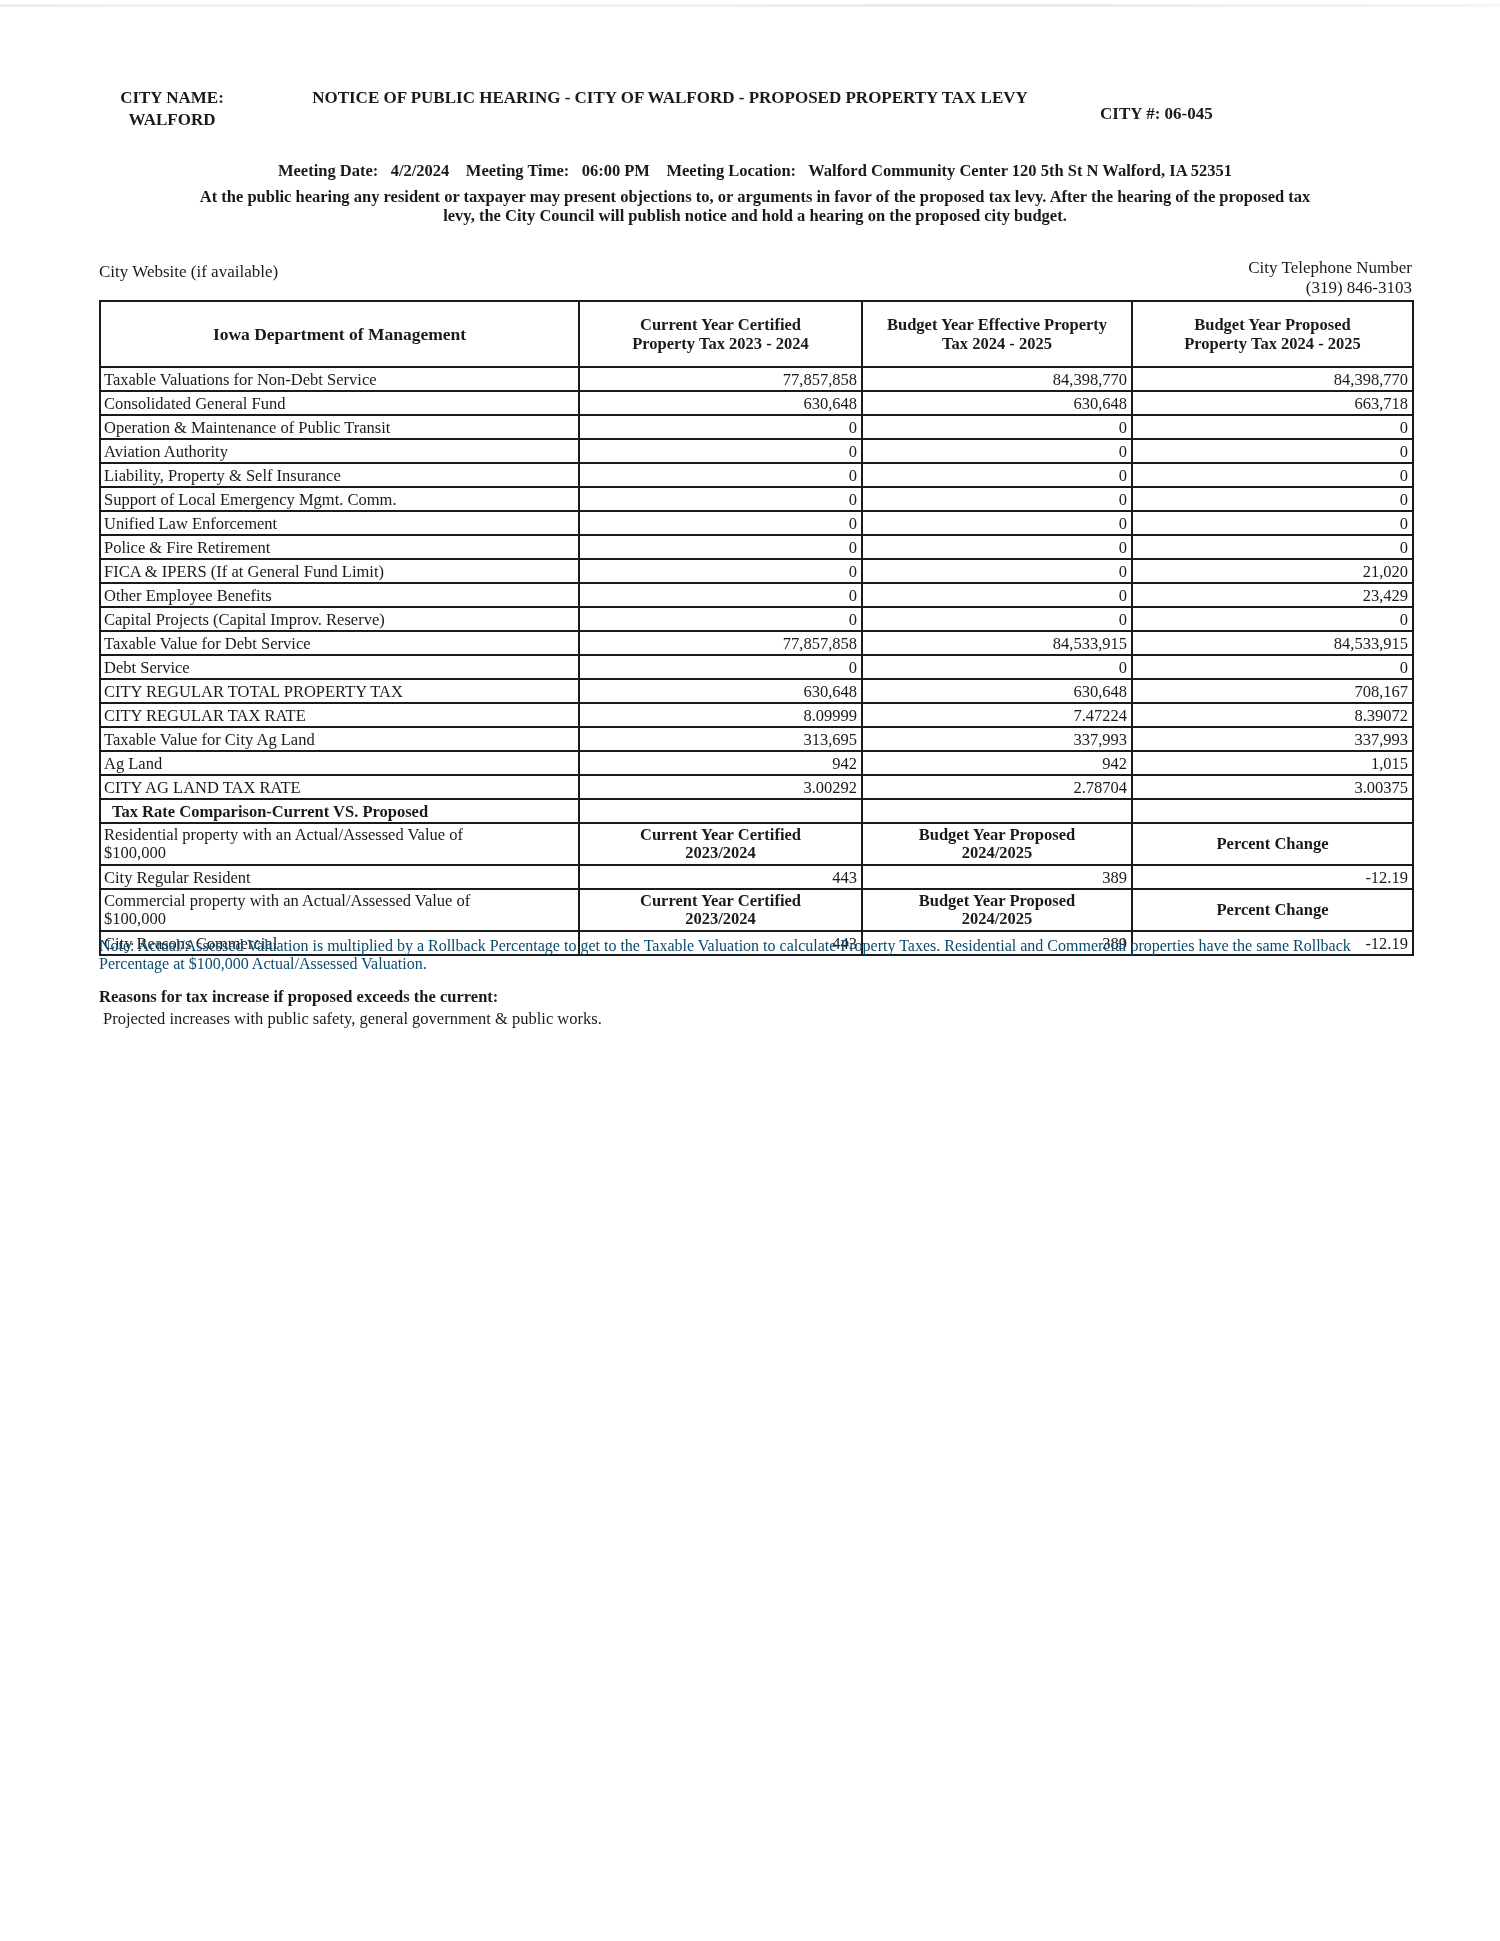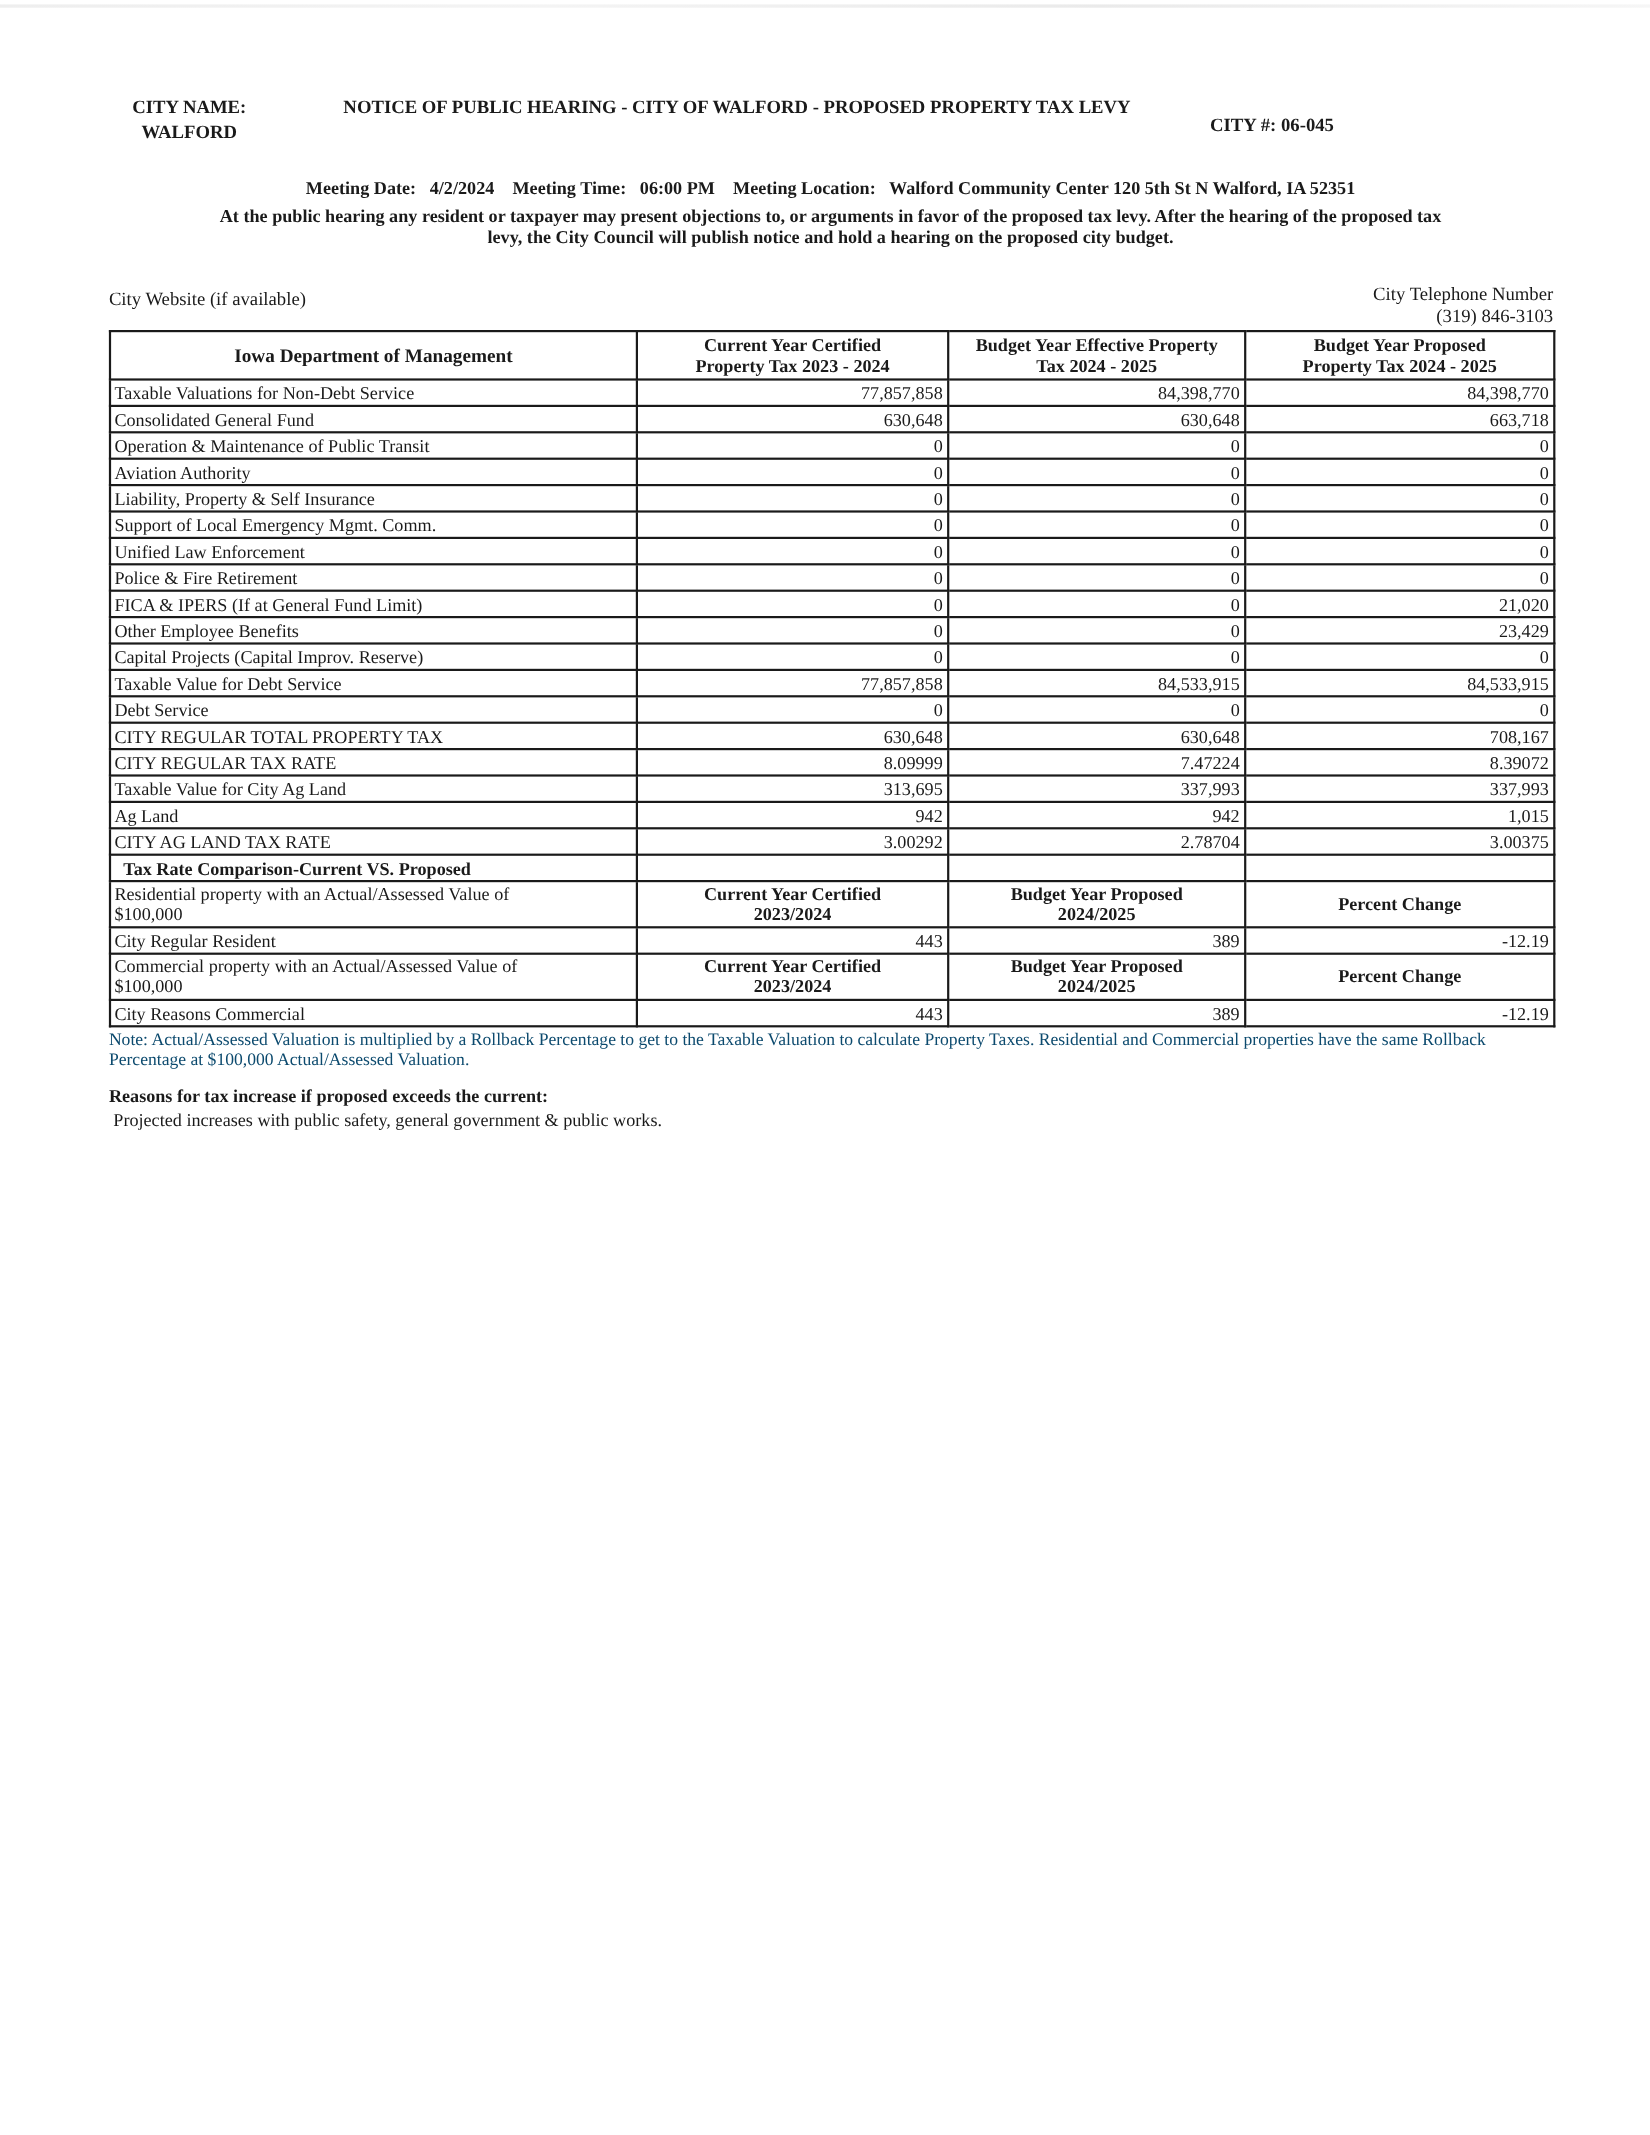--- a/index.html
+++ b/index.html
@@ -12,21 +12,21 @@
   .hdr-title { left: 260px; top: 87px; width: 820px; text-align: center; font-size: 17px; line-height: 22px; font-weight: bold; }
   .hdr-citynum { left: 1100px; top: 104px; font-size: 17px; font-weight: bold; }
   .intro { left: 100px; top: 158px; width: 1310px; text-align: center; font-size: 16.5px; font-weight: bold; line-height: 20px; }
   .intro .l2 { margin-top: 3px; }
   .intro .l3 { margin-top: 6px; line-height: 19px; }
   .website { left: 99px; top: 262px; font-size: 17px; }
   .phone { left: 1150px; top: 258px; width: 262px; text-align: right; font-size: 17px; line-height: 20px; }
   table.levy { position: absolute; left: 99px; top: 300px; width: 1313px; border-collapse: collapse;
                font-size: 16.5px; table-layout: fixed; }
   table.levy td, table.levy th { border: 2px solid #1a1a1a; padding: 0 3px; height: 22px; line-height: 21px; }
-  table.levy th { font-weight: bold; text-align: center; line-height: 19px; padding: 2px 3px; }
+  table.levy th { font-weight: bold; text-align: center; line-height: 19px; padding: 13px 3px; }
   table.levy th.col0 { font-size: 17.5px; }
   table.levy td.num { text-align: right; padding-right: 4px; }
   table.levy td.label { text-align: left; }
   table.levy tr.sect td { font-weight: bold; padding-left: 11px; }
   table.levy td.subh { font-weight: bold; text-align: center; line-height: 18px; padding: 2px 3px; }
   table.levy td.label2 { line-height: 18px; padding: 2px 3px; }
   .note { left: 99px; top: 976px; width: 1320px; font-size: 16px; line-height: 18px; color: #0c4a6e; }
   .reasons-h { left: 99px; top: 1026px; font-size: 16.5px; font-weight: bold; }
   .reasons-t { left: 103px; top: 1048px; font-size: 16.5px; }
 </style>

